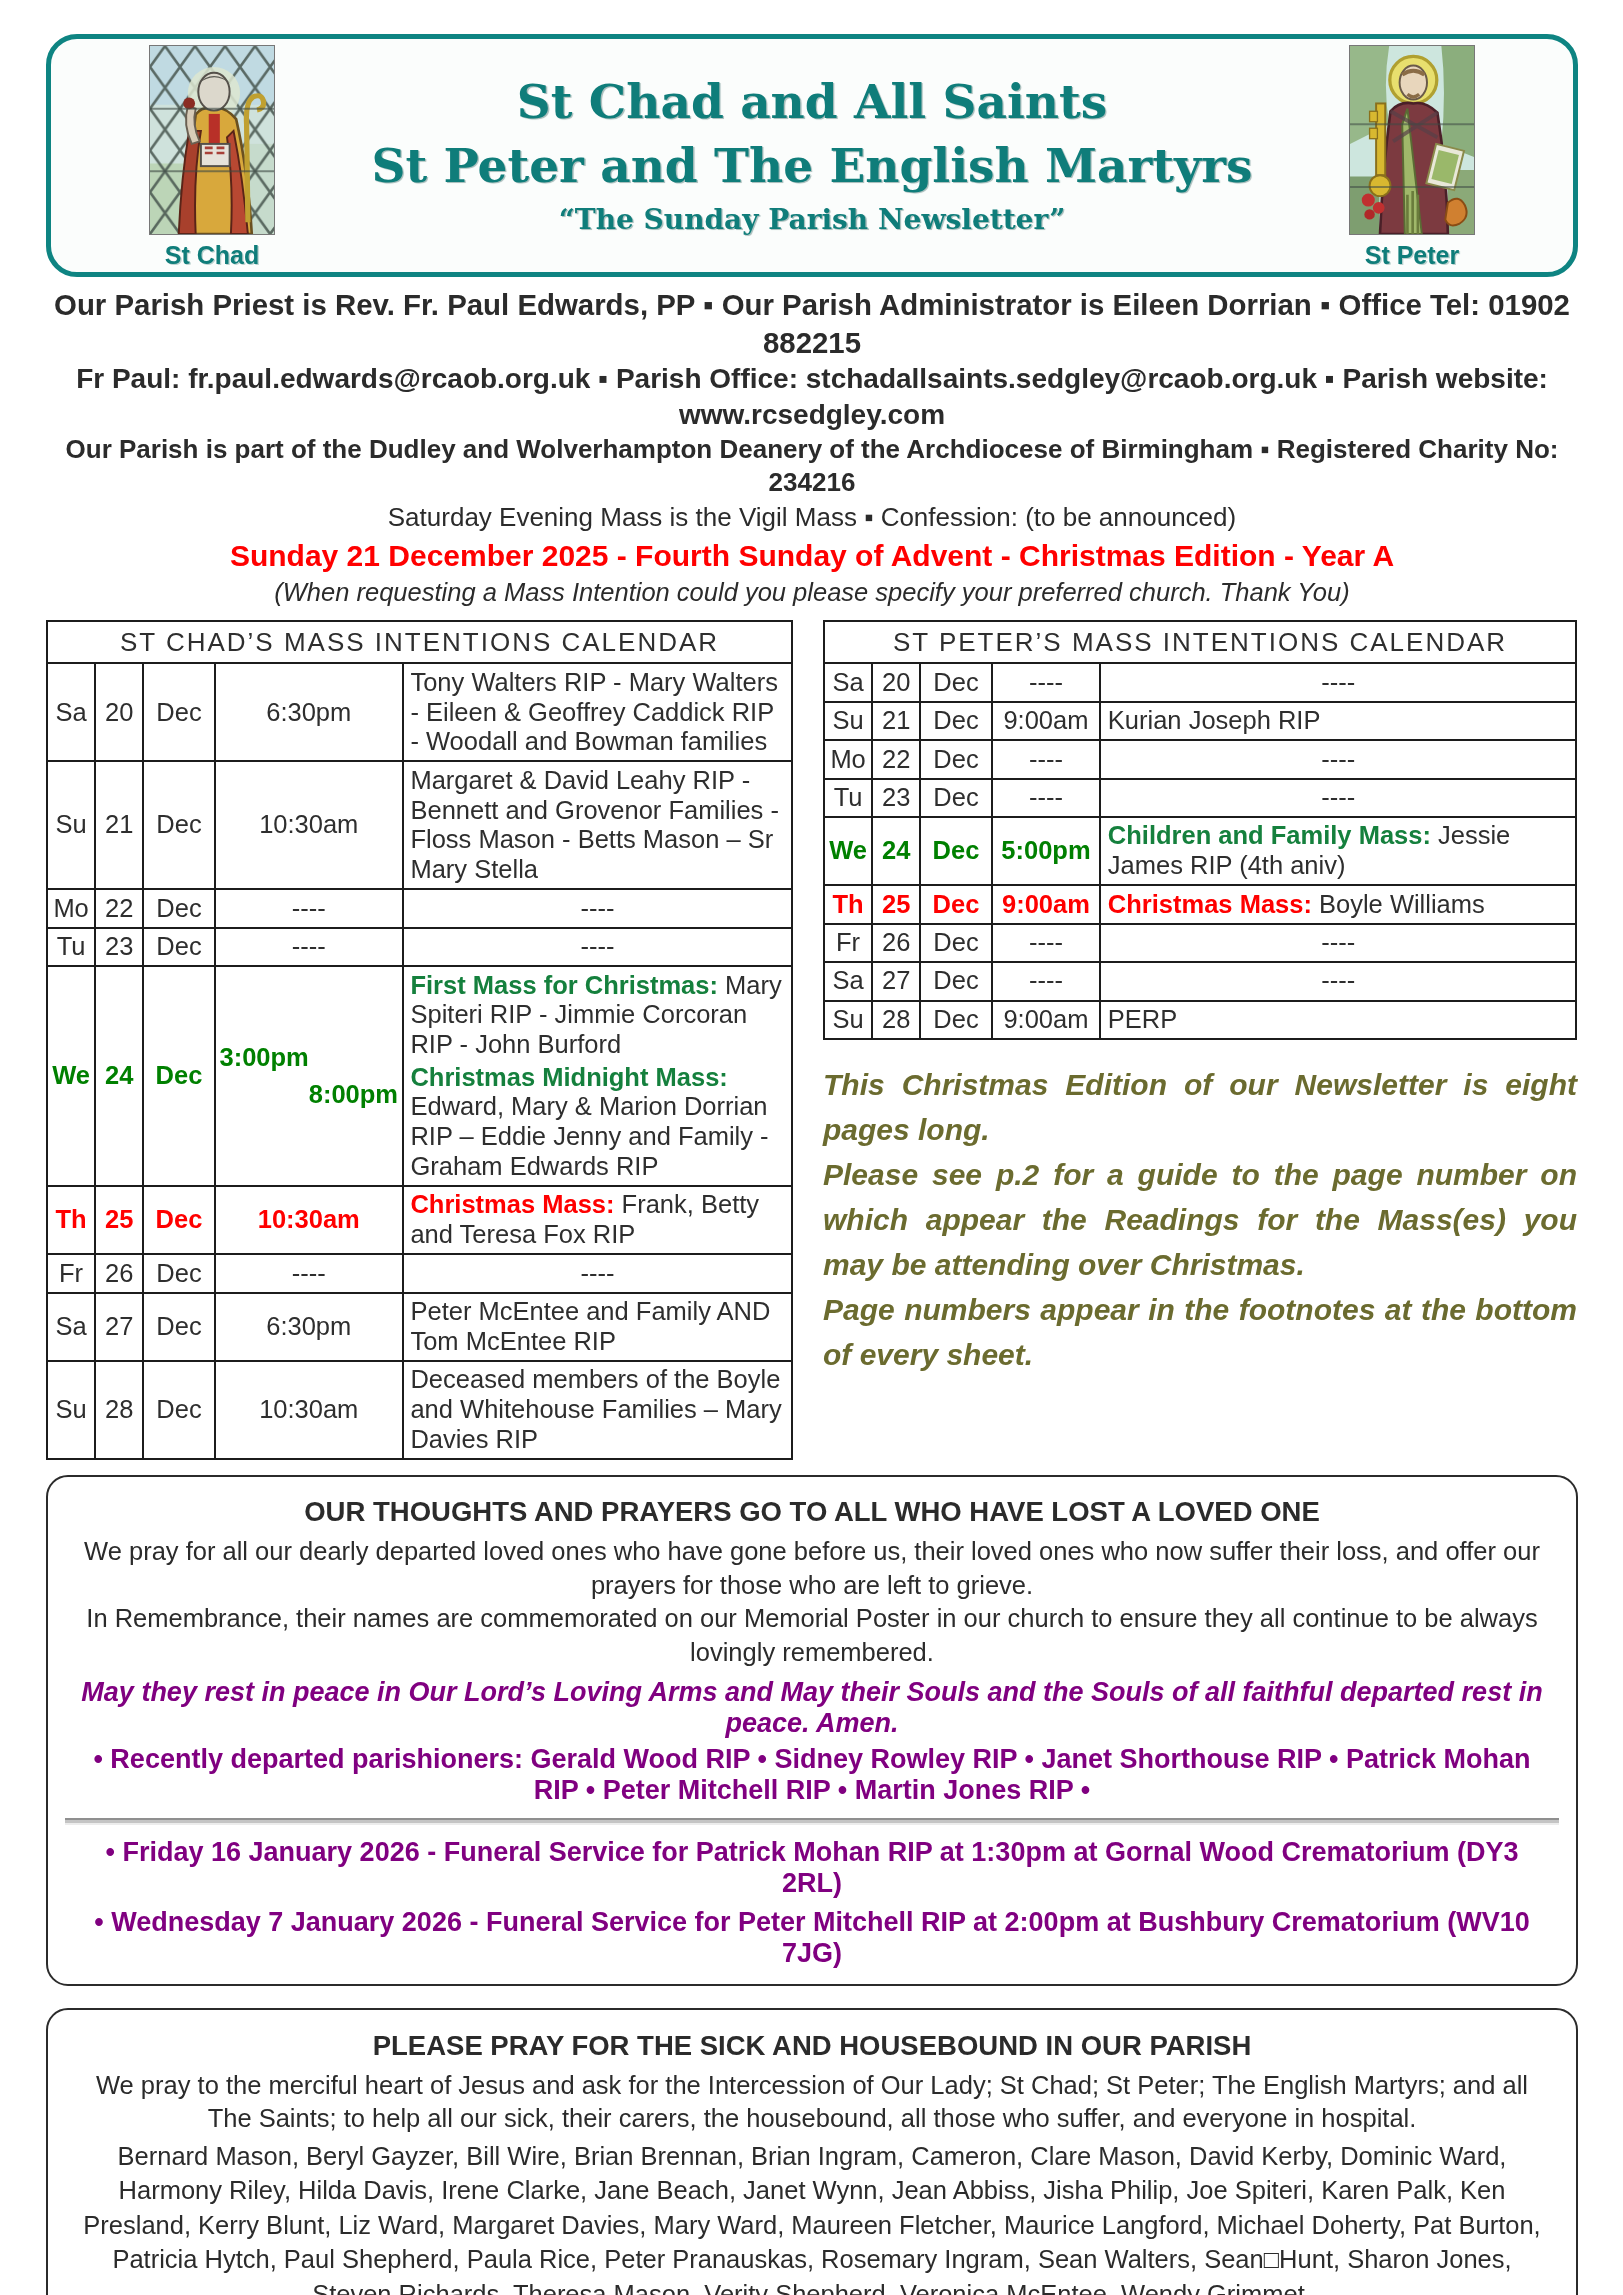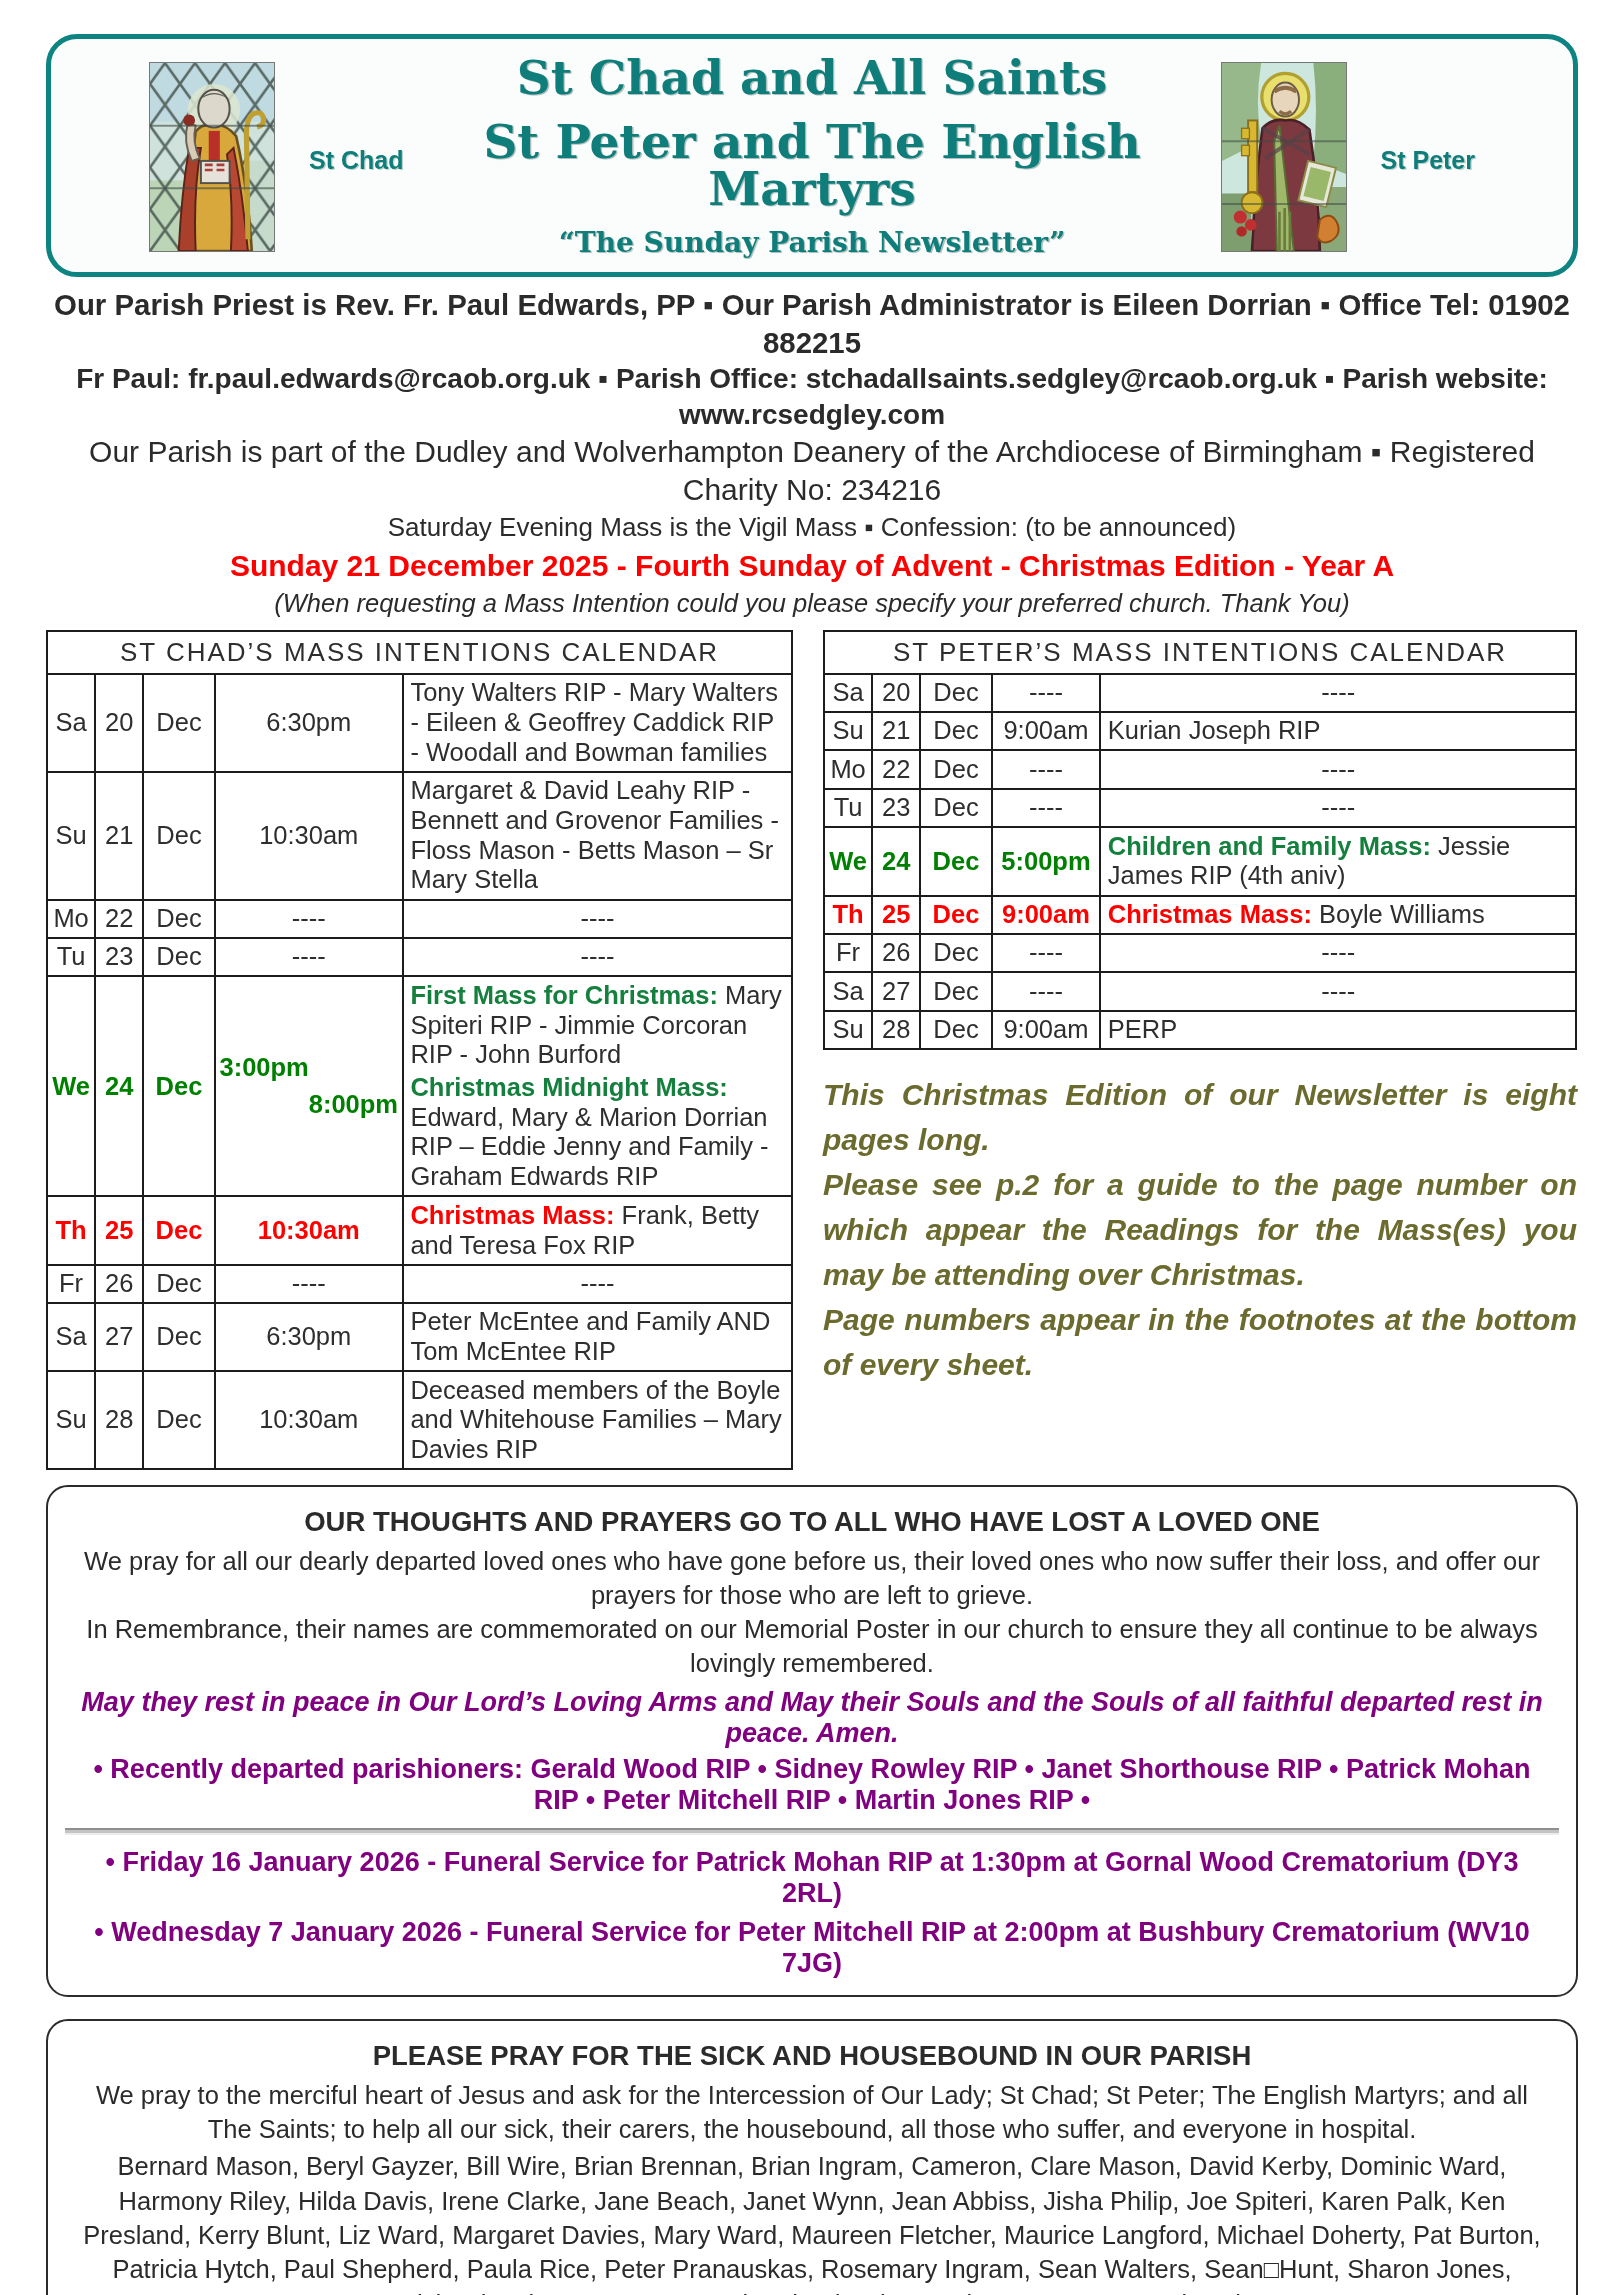--- a/index.html
+++ b/index.html
@@ -4,35 +4,35 @@
 <style>
   html,body{margin:0;padding:0;background:#ffffff;}
   .page{position:relative;width:1623px;height:2295px;background:#ffffff;overflow:hidden;
         font-family:"Liberation Sans",sans-serif;color:#2b2b2b;}
   .content{margin:0 46px;width:1532px;}
 
   
   .masthead{margin-top:34px;height:243px;border:5.9px solid #0e8482;border-radius:31px;
             background:#fbfdfc;display:flex;align-items:center;justify-content:space-between;
             padding:0 98px;box-sizing:border-box;}
-  .glassfig{display:flex;flex-direction:row;align-items:center;margin-top:3.9px;gap:34px;}
+  .glassfig{display:flex;flex-direction:column;align-items:center;margin-top:3.9px;}
   .glassfig svg{display:block;border:1.3px solid #777;}
   .glasscaption{margin-top:5.2px;font-weight:bold;font-size:25px;color:#0f7d7a;
                 text-shadow:1.3px 1.3px 0 #bcd2cf;}
   .mast-titles{flex:1;text-align:center;}
   .blackletter{font-family:"DejaVu Serif",serif;font-weight:bold;color:#0f7d7a;
                text-shadow:1.3px 1.3px 0.7px #a8bdbb;}
   .mast-line{font-size:47px;line-height:1.0;margin:17px 0;}
   .mast-line3{font-size:28px;}
 
   
   .contact{ text-align:center;margin-top:9.2px;line-height:1.28;}
   .c-line1{font-weight:bold;font-size:29.4px;}
   .c-line2{font-weight:bold;font-size:28px;}
-  .c-line3{font-size:30px;}
+  .c-line3{font-size:26px;font-weight:bold;}
   .c-line4{font-size:26px;margin-top:1.3px;}
   .c-date{font-weight:bold;font-size:30px;color:#ff0000;margin-top:2.6px;}
   .c-note{font-style:italic;font-size:25.5px;margin-top:1.3px;}
 
   
   .tables-row{display:flex;align-items:flex-start;margin-top:10.5px;gap:30px;}
   .col-left{width:747px;}
   .col-right{width:754px;}
   table.masscal{border-collapse:collapse;width:100%;border:2.6px solid #1c1c1c;}
   table.masscal td{border:2px solid #1c1c1c;padding:3.3px 6.5px;font-size:25.5px;line-height:1.17;

